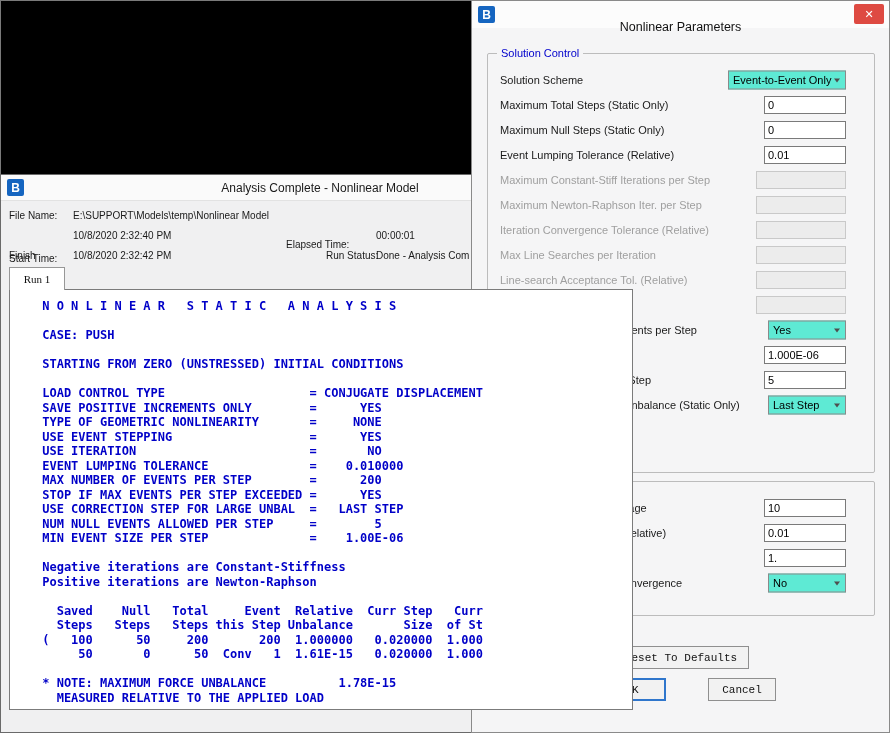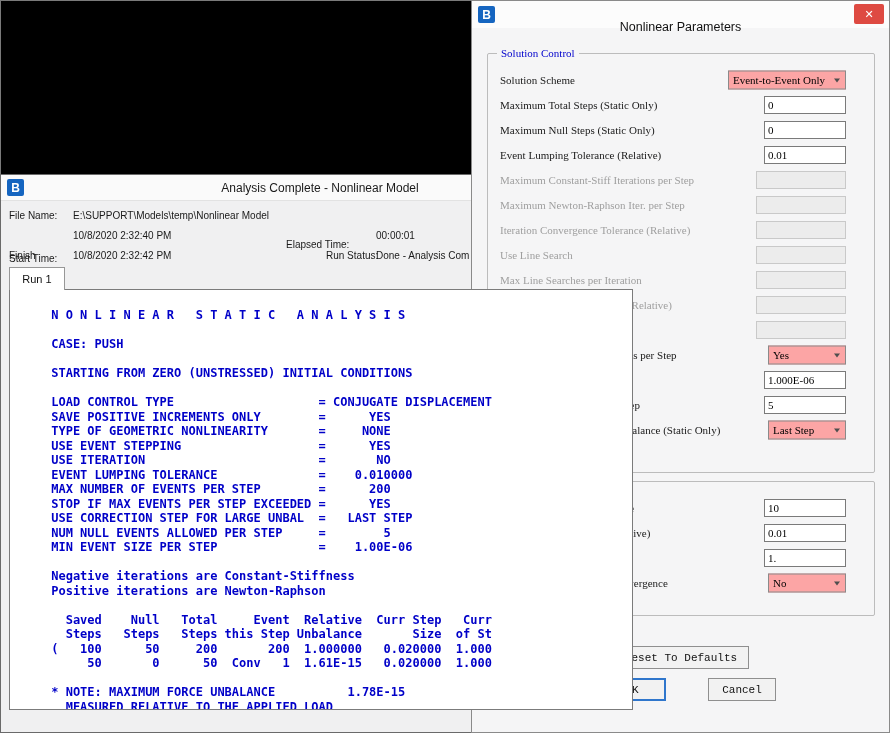--- a/index.html
+++ b/index.html
@@ -13,51 +13,51 @@
             background:#f0f0f1; border:1px solid #6a6a6a; }
   .win-titlebar { position:relative; height:26px; background:#fafafa;
                   border-bottom:1px solid #e2e2e2; display:flex; align-items:center; justify-content:center; }
   .app-icon { position:absolute; left:6px; top:4px; width:17px; height:17px; background:#1565c0;
               color:#fff; font-weight:bold; font-size:12px; display:flex; align-items:center;
               justify-content:center; border-radius:2px; }
   .win-title { font-size:12px; color:#1a1a1a; }
   .inf { position:absolute; font-size:10px; color:#1a1a1a; white-space:nowrap; }
   .tab { position:absolute; left:8px; top:92px; width:56px; height:23px; background:#fff;
          border:1px solid #979797; border-bottom:none; z-index:2; display:flex;
-         align-items:center; justify-content:center; font-size:11px; color:#111; }
+         align-items:center; justify-content:center; font-size:11px; color:#111;font-family:Liberation Serif, serif; }
   .output { position:absolute; left:8px; top:114px; width:624px; height:421px; background:#fff;
             border:1px solid #7b7b7b; overflow:hidden; z-index:1; }
-  .output pre { margin:13px; padding:5px 0 0 21px; font-family:"DejaVu Sans Mono","Liberation Mono",monospace;
+  .output pre { margin:4px; padding:5px 0 0 21px; font-family:"DejaVu Sans Mono","Liberation Mono",monospace;
                 font-size:12px; line-height:14.5px; font-weight:bold; color:#0000c8; }
 
   
   .dialog { position:absolute; left:471px; top:0; width:419px; height:733px;
             background:#f5f5f6; border:1px solid #8a8a8a; }
   .dlg-titlebar { position:relative; height:27px; background:#fcfcfc; display:flex;
                   align-items:center; justify-content:center; }
   .dlg-titlebar .app-icon { top:5px; }
   .dlg-title { font-size:12.5px; color:#111;margin-top:24px; }
   .close-btn { position:absolute; right:5px; top:3px; width:30px; height:20px; background:#de4a42;
                color:#fff; font-size:11px; display:flex; align-items:center; justify-content:center;
                border-radius:2px; cursor:pointer; }
-  .groupbox { position:absolute; left:15px; width:388px; border:1px solid #bcbcbc; border-radius:2px;font-family:Liberation Serif, serif; }
+  .groupbox { position:absolute; left:15px; width:388px; border:1px solid #bcbcbc; border-radius:2px; }
   .gb1 { top:52px; height:420px; }
   .gb2 { top:480px; height:135px; }
   .gb-title { position:absolute; top:-7px; left:9px; background:#f5f5f6; padding:0 4px;
               font-size:11px; color:#0000cc; }
   .rows { padding-top:13px; }
   .row { height:25px; position:relative; }
   .row-label { position:absolute; left:12px; top:50%; transform:translateY(-50%);
                font-size:11px; color:#1a1a1a; white-space:nowrap; }
   .row-label.dis { color:#9f9f9f; }
   .txt { position:absolute; right:28px; top:50%; transform:translateY(-50%); width:82px; height:18px;
          border:1px solid #7a7a7a; background:#fff; font-size:11px; font-family:inherit; padding:0 3px; }
   .txt.off { width:90px; background:#ececec; border:1px solid #c9c9c9; }
   .combo { position:absolute; right:28px; top:50%; transform:translateY(-50%); width:78px; height:19px;
-           background:#fca5a5; border:1px solid #8a8a8a; display:flex; align-items:center;
+           background:#5eead4; border:1px solid #8a8a8a; display:flex; align-items:center;
            justify-content:space-between; padding:0 5px 0 4px; font-size:11px; cursor:pointer; }
   .combo.wide { width:118px; }
   .combo-arrow { width:0; height:0; border:3.5px solid transparent; border-top:4.5px solid #4e4e4e;
                  margin-top:4px; flex:none; }
   .btn { position:absolute; height:23px; background:#f2f2f2; border:1px solid #8f8f8f; font-size:11px;
          font-family:Liberation Mono, monospace; display:flex; align-items:center; justify-content:center;
          cursor:pointer; color:#111; }
   .btn-reset { left:141px; top:645px; width:136px; }
   .btn-ok { left:126px; top:677px; width:68px; border:1px solid #2f76cc; box-shadow:inset 0 0 0 1px #2f76cc; }
   .btn-cancel { left:236px; top:677px; width:68px; }
@@ -157,24 +157,20 @@
           </div>
           <div class="row">
             <span class="row-label dis">Maximum Newton-Raphson Iter. per Step</span>
             <input class="txt off" disabled="" value="" style="">
           </div>
           <div class="row">
             <span class="row-label dis">Iteration Convergence Tolerance (Relative)</span>
             <input class="txt off" disabled="" value="" style="">
           </div>
           <div class="row">
-            <span class="row-label dis">Use Line Search</span>
-            <input class="txt off" disabled="" value="" style="">
-          </div>
-          <div class="row">
             <span class="row-label dis">Max Line Searches per Iteration</span>
             <input class="txt off" disabled="" value="" style="">
           </div>
           <div class="row">
             <span class="row-label dis">Line-search Acceptance Tol. (Relative)</span>
             <input class="txt off" disabled="" value="" style="">
           </div>
           <div class="row">
             <span class="row-label dis">Line-search Step Factor</span>
             <input class="txt off" disabled="" value="" style="">

